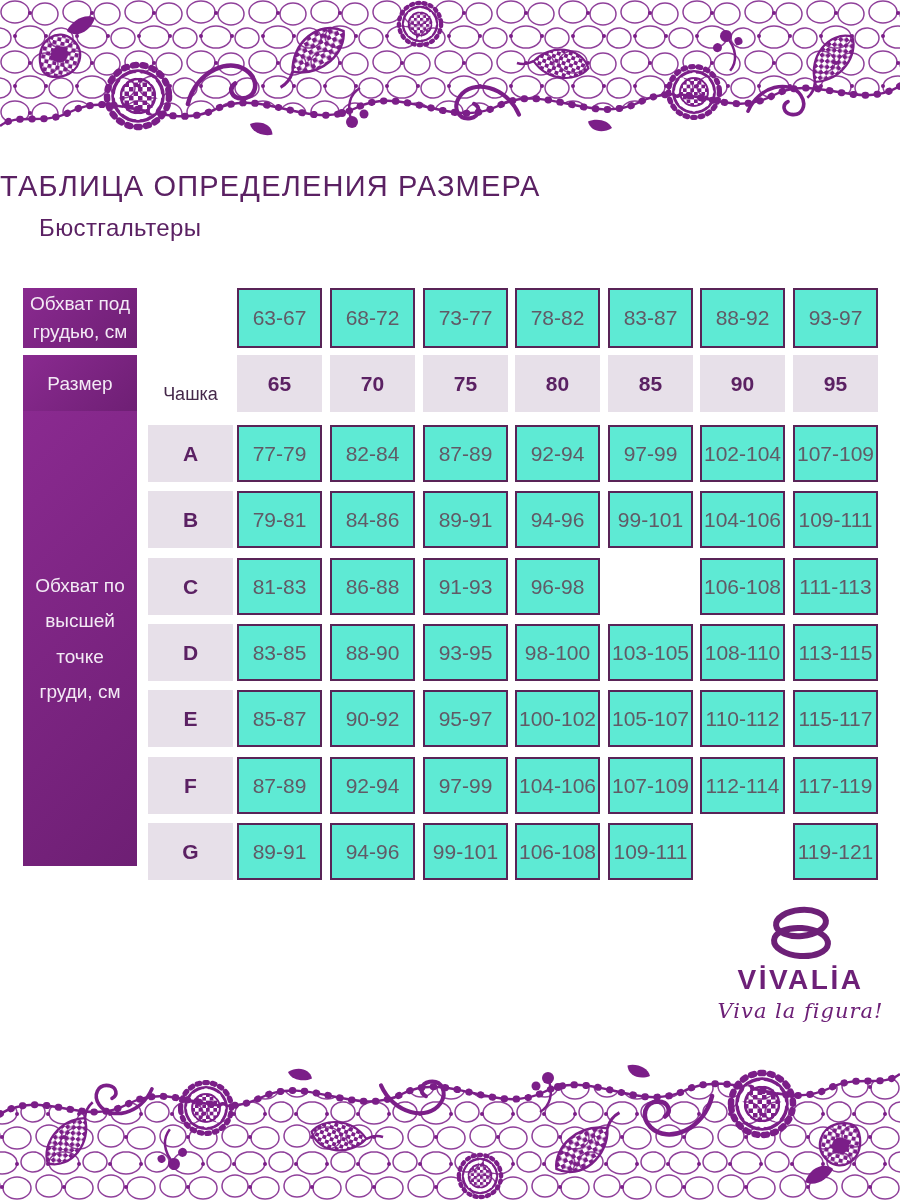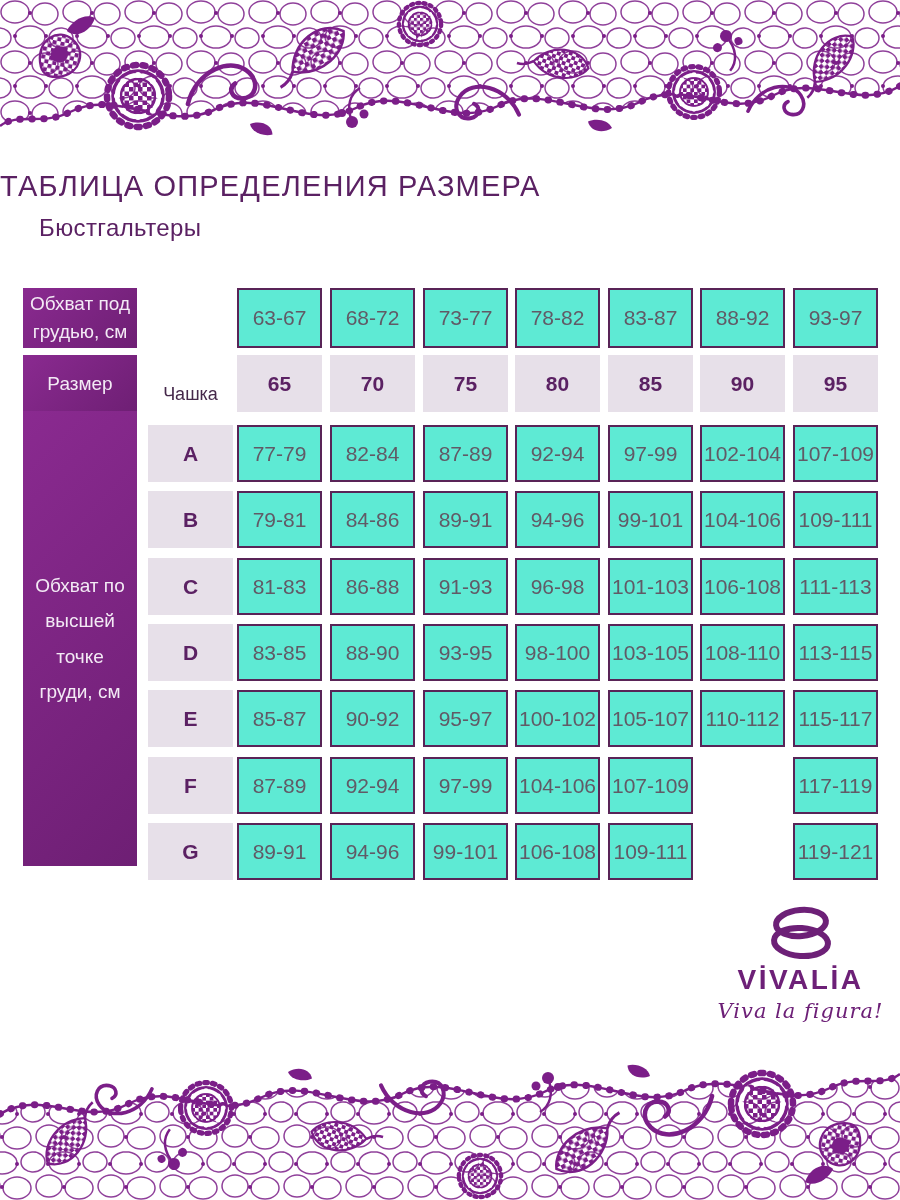--- a/index.html
+++ b/index.html
@@ -170,21 +170,20 @@
   <div class="cell w r1 c2">89-91</div>
   <div class="cell w r1 c3">94-96</div>
   <div class="cell w r1 c4">99-101</div>
   <div class="cell w r1 c5">104-106</div>
   <div class="cell w r1 c6">109-111</div>
 
   <div class="cell w r2 c0">81-83</div>
   <div class="cell w r2 c1">86-88</div>
   <div class="cell w r2 c2">91-93</div>
   <div class="cell w r2 c3">96-98</div>
-  <div class="cell w r2 c4">101-103</div>
   <div class="cell w r2 c5">106-108</div>
   <div class="cell w r2 c6">111-113</div>
 
   <div class="cell w r3 c0">83-85</div>
   <div class="cell w r3 c1">88-90</div>
   <div class="cell w r3 c2">93-95</div>
   <div class="cell w r3 c3">98-100</div>
   <div class="cell w r3 c4">103-105</div>
   <div class="cell w r3 c5">108-110</div>
   <div class="cell w r3 c6">113-115</div>
@@ -195,20 +194,21 @@
   <div class="cell w r4 c3">100-102</div>
   <div class="cell w r4 c4">105-107</div>
   <div class="cell w r4 c5">110-112</div>
   <div class="cell w r4 c6">115-117</div>
 
   <div class="cell w r5 c0">87-89</div>
   <div class="cell w r5 c1">92-94</div>
   <div class="cell w r5 c2">97-99</div>
   <div class="cell w r5 c3">104-106</div>
   <div class="cell w r5 c4">107-109</div>
+  <div class="cell w r5 c5">112-114</div>
   <div class="cell w r5 c6">117-119</div>
 
   <div class="cell w r6 c0">89-91</div>
   <div class="cell w r6 c1">94-96</div>
   <div class="cell w r6 c2">99-101</div>
   <div class="cell w r6 c3">106-108</div>
   <div class="cell w r6 c4">109-111</div>
   <div class="cell w r6 c6">119-121</div>
 
   <div class="brand">

